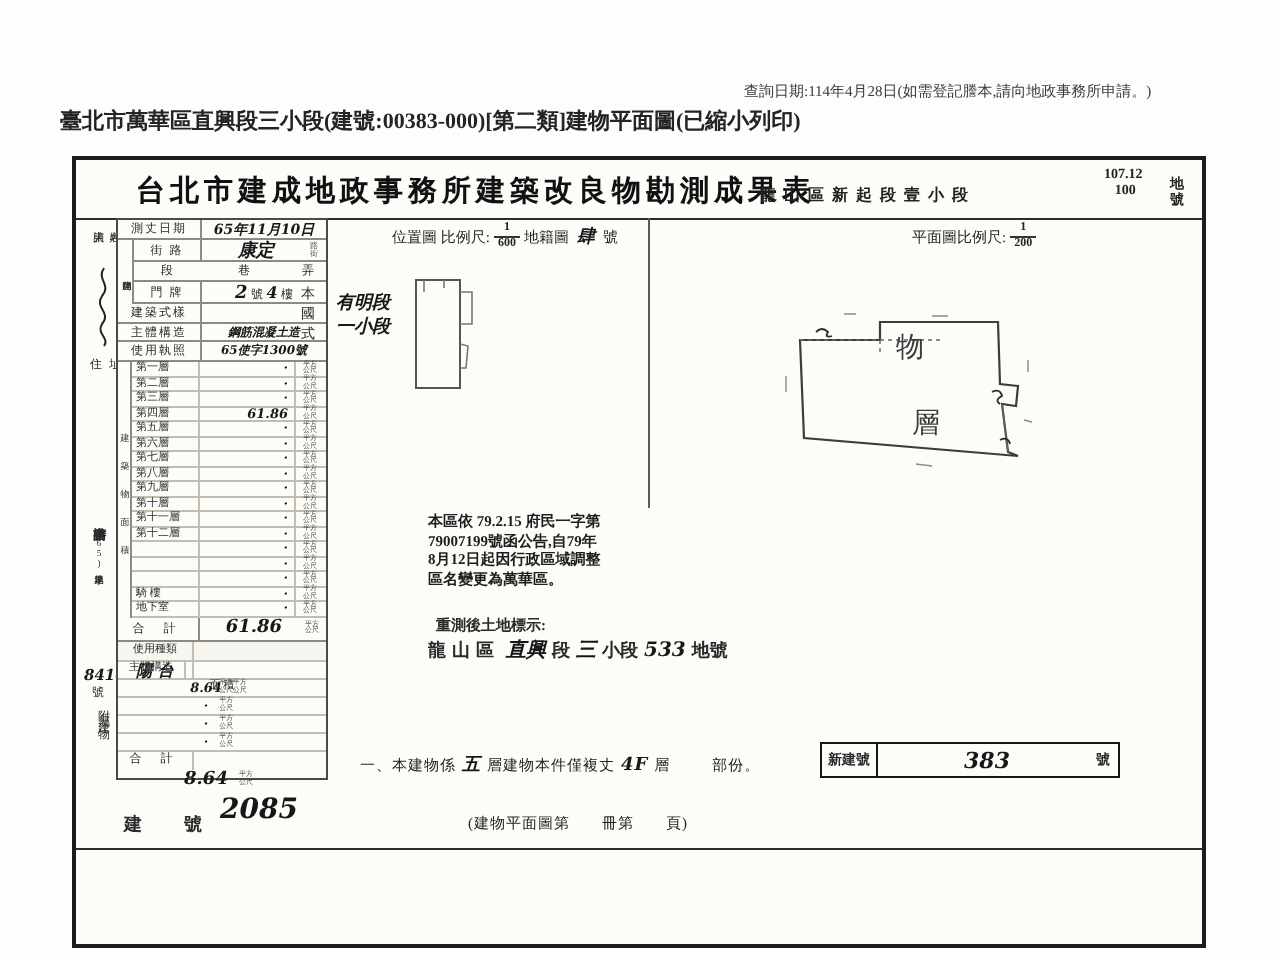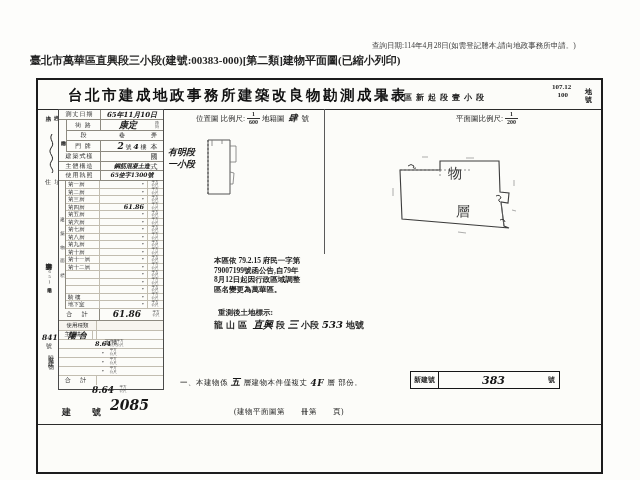--- a/index.html
+++ b/index.html
@@ -445,21 +445,21 @@
       <span class="hand" style="font-size:10px;">533</span>
       <span>地號</span>
     </div>
 
     <div class="abs note-line" style="left:142px;top:296px;display:flex;align-items:center;gap:3px;">
       <span>一、本建物係</span>
       <span class="hand" style="font-size:9px;">五</span>
       <span>層建物本件僅複丈</span>
       <span class="hand" style="font-size:9px;">4F</span>
       <span>層</span>
-      <span style="">部份。</span>
+      <span style="margin-left:18px;">部份。</span>
     </div>
     <div class="newno-box" style="left:372px;top:291px;width:148px;">
       <span class="lab">新建號</span>
       <span class="hand" style="flex:1;text-align:center;font-size:11px;">383</span>
       <span style="font-size:7px;font-weight:bold;padding-right:4px;">號</span>
     </div>
 
     <div class="abs" style="left:24px;top:326px;font-size:9px;letter-spacing:6px;font-weight:bold;">建　號</div>
     <div class="abs hand" style="left:72px;top:317px;font-size:14px;">2085</div>
     <div class="abs note-line" style="left:196px;top:327px;">(建物平面圖第　　冊第　　頁)</div>

